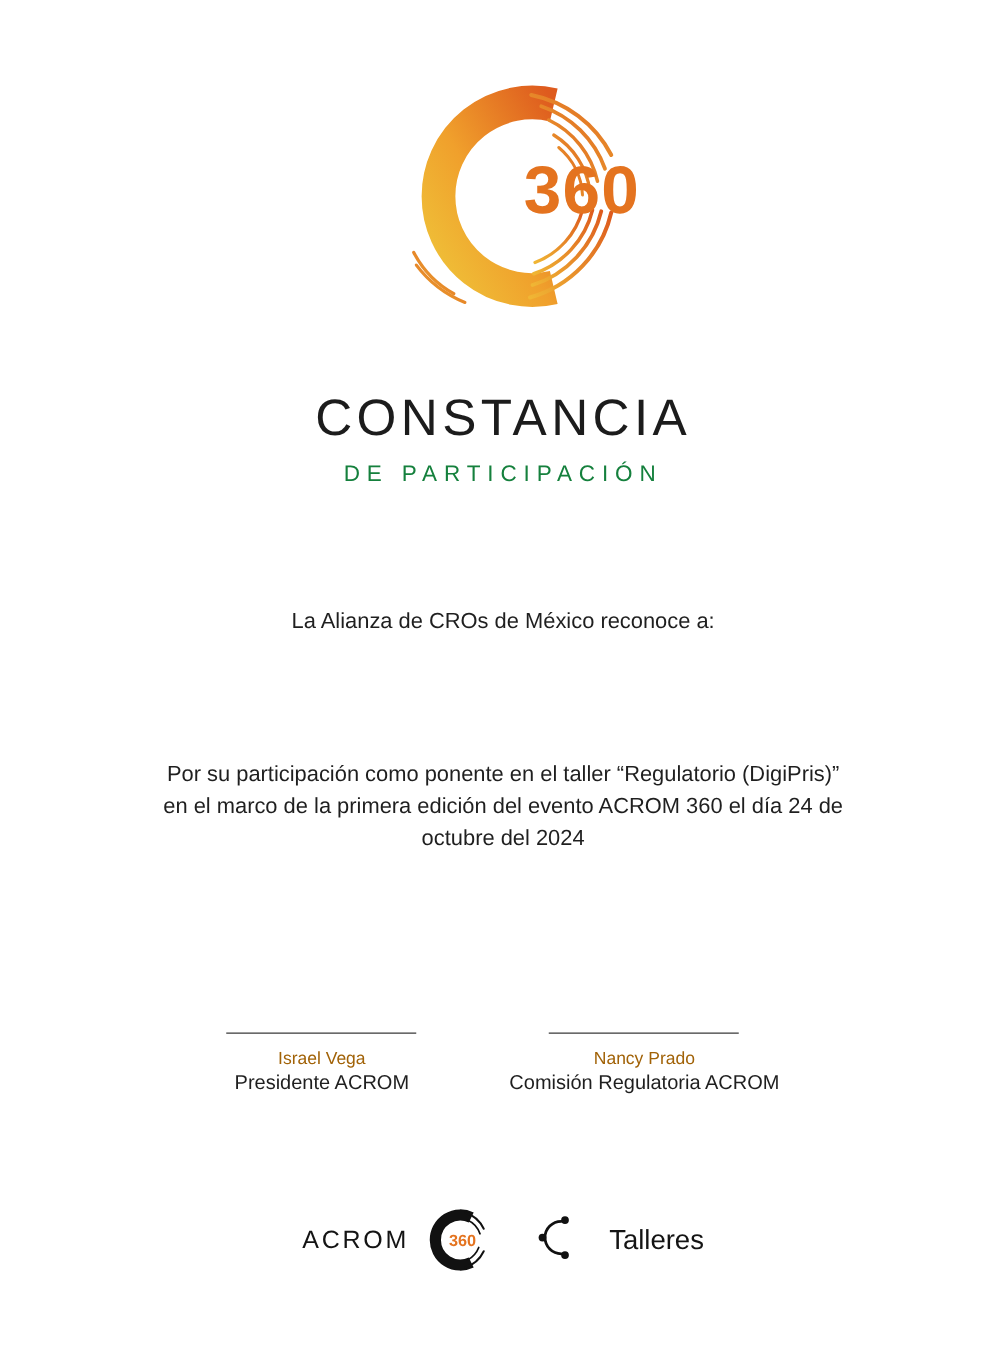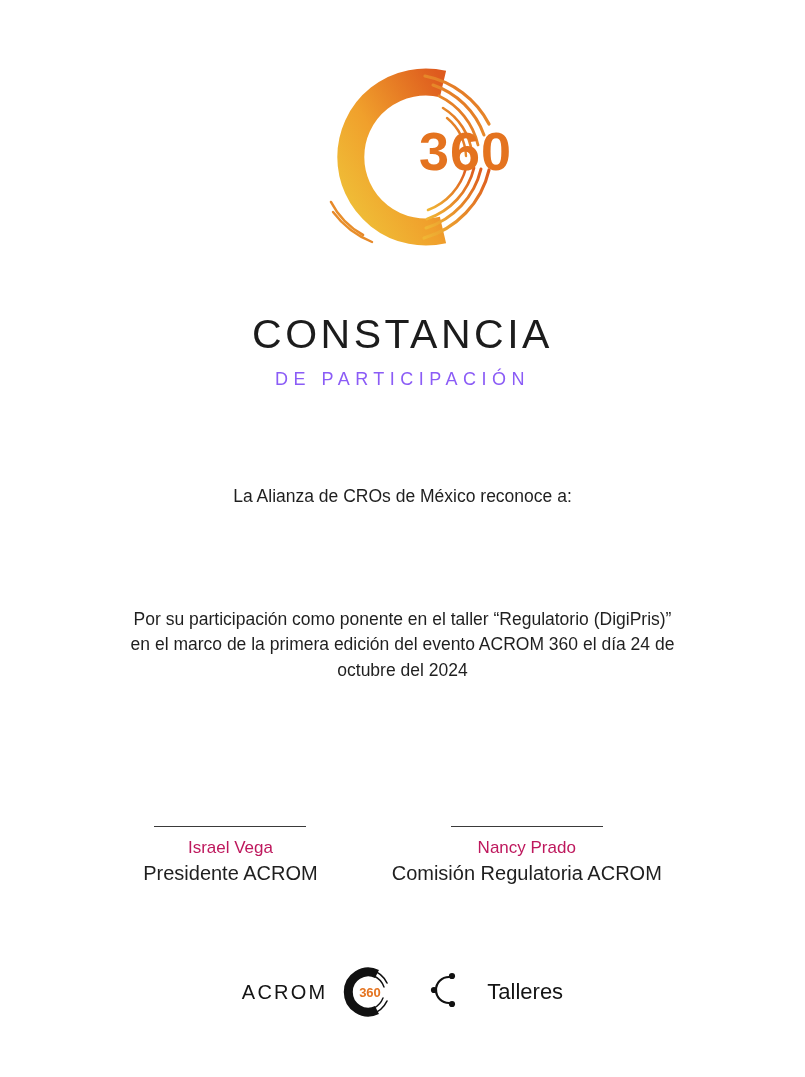--- a/index.html
+++ b/index.html
@@ -41,21 +41,21 @@
     font-weight: 400;
     color: #1c1c1c;
     text-align: center;
     line-height: 1;
   }
   .subtitle {
     margin-top: 14px;
     font-size: 18px;
     letter-spacing: 5.5px;
     font-weight: 400;
-    color: #8b5cf6;
+    color: #15803d;
   }
 
   
   .recognition {
     margin-top: 96px;
     font-size: 17.5px;
     color: #1f1f1f;
     text-align: center;
   }
   .awardee {
@@ -87,26 +87,26 @@
   .sig {
     text-align: center;
     min-width: 150px;
   }
   .sig-line {
     border-top: 1px solid #3a3a3a;
     width: 152px;
     margin: 0 auto 10px auto;
   }
   .sig-name {
-    font-size: 17px;
-    color: #be185d;
+    font-size: 14px;
+    color: #a16207;
     line-height: 1.35;
   }
   .sig-role {
-    font-size: 20px;
+    font-size: 16px;
     color: #1f1f1f;
     line-height: 1.35;
   }
 
   
   .footer {
     position: absolute;
     top: 962px;
     left: 0;
     right: 0;

